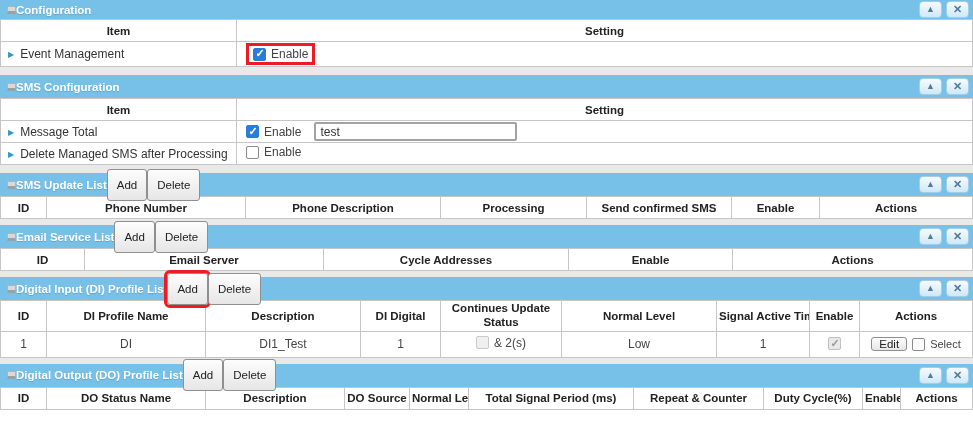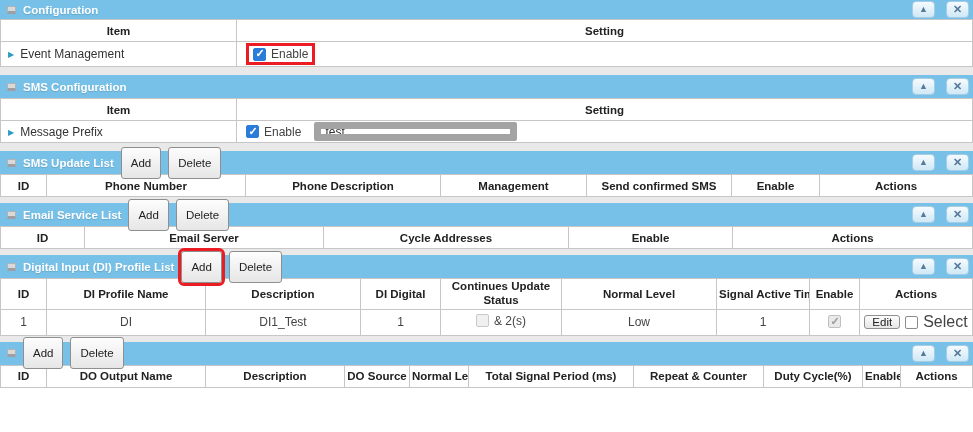--- a/index.html
+++ b/index.html
@@ -5,21 +5,21 @@
   * { margin:0; padding:0; box-sizing:border-box; }
   html,body { background:#fff; }
   body {
     width:973px; height:432px;
     font-family:"Liberation Sans", sans-serif;
     font-size:12px; color:#333; overflow:hidden;
   }
   .panel { width:973px; background:#fff; }
   .panel-head {
     background:#77c1e9; height:23px;
-    display:flex; align-items:center; padding:0 4px 0 7px; gap:7px;
+    display:flex; align-items:center; padding:0 4px 0 7px; 
   }
   .panel-head.slim { height:19px; }
   .sec-icon {
     width:9px; height:8px; background:#d9d9d9;
     border:1px solid #aeb4b7; border-bottom:3px solid #9aa0a3;
     flex:0 0 auto;
   }
   .panel-title {
     color:#fff; font-weight:bold; font-size:11.5px;
     text-shadow:0 1px 1px rgba(0,0,0,.15); white-space:nowrap;
@@ -69,35 +69,35 @@
   .cb.checked { background:#2b7bd9; border-color:#2b7bd9; }
   .cb.checked::after {
     content:"✓"; position:absolute; left:1.5px; top:-1.5px;
     color:#fff; font-size:11px; font-weight:bold; line-height:13px;
   }
   .cb.disabled { background:#f0f0f0; border-color:#c9c9c9; cursor:default; }
   .cb.disabled.checked { background:#e9e9e9; border-color:#c0c0c0; }
   .cb.disabled.checked::after { color:#9b9b9b; }
   .inline { display:inline-flex; align-items:center; gap:5px; }
   .txt-input {
-    width:203px; height:19px; border:7px solid #a3a3a3; border-radius:2px;
+    width:203px; height:19px; border:2px solid #a3a3a3; border-radius:2px;
     font-family:"Liberation Sans", sans-serif; font-size:12px;
     padding:0 4px; color:#333; margin-left:8px;
   }
   .select-box {
     display:inline-flex; width:40px; height:20px;
     border:1px solid #767676; border-radius:3px; background:#fff;
     align-items:center; justify-content:center; cursor:pointer;
     font-size:12px; font-weight:bold; color:#333; line-height:1;
   }
   .sim-label { margin-left:16px; color:#333; }
   .gap { height:8px; background:#e9e9e9; width:973px; }
   .gap.thin { height:6px; }
   .actions-flex { display:inline-flex; align-items:center; gap:5px; }
-  .select-lbl { font-size:16px; color:#444; }
+  .select-lbl { font-size:11px; color:#444; }
 </style>
 </head>
 <body>
 
 <div class="panel">
   <div class="panel-head slim">
     <span class="sec-icon"></span>
     <span class="panel-title">Configuration</span>
     <span class="head-spacer"></span>
     <span class="win-btn">▲</span>
@@ -142,27 +142,38 @@
         <col style="width:236px">
         <col>
       </colgroup>
     <tbody>
         <tr>
       <th>Item</th>
       <th>Setting</th>
     </tr>
     <tr>
       <td class="item">
-        <span class="arrow">▶</span><span>Message Prefix</span>
+        <span class="arrow">▶</span><span>Message Total</span>
       </td>
       <td class="setting">
         <span class="inline">
           <span class="cb checked"></span>
           <span>Enable</span>
           <input class="txt-input" type="text" value="test" style="">
+        </span>
+      </td>
+    </tr>
+    <tr>
+      <td class="item">
+        <span class="arrow">▶</span><span>Delete Managed SMS after Processing</span>
+      </td>
+      <td class="setting">
+        <span class="inline">
+          <span class="cb"></span>
+          <span>Enable</span>
         </span>
       </td>
     </tr>
   </tbody>
     </table>
 </div>
 <div class="gap"></div>
 
 <div class="panel">
   <div class="panel-head">
@@ -182,21 +193,21 @@
       <col style="width:146px">
         <col style="width:145px">
         <col style="width:88px">
         <col>
     </colgroup>
     <tbody>
         <tr>
       <th>ID</th>
       <th>Phone Number</th>
       <th>Phone Description</th>
-      <th>Management</th>
+      <th>Processing</th>
       <th>Send confirmed SMS</th>
       <th>Enable</th>
       <th>Actions</th>
     </tr>
   </tbody>
     </table>
 </div>
 <div class="gap thin"></div>
 
 <div class="panel">
@@ -289,20 +300,21 @@
       </td>
     </tr>
   </tbody>
     </table>
 </div>
 <div class="gap thin"></div>
 
 <div class="panel">
   <div class="panel-head">
     <span class="sec-icon"></span>
+    <span class="panel-title">Digital Output (DO) Profile List</span>
     <button class="btn">Add</button>
     <button class="btn">Delete</button>
     <span class="head-spacer"></span>
     <span class="win-btn">▲</span>
     <span class="win-btn close">✕</span>
   </div>
   <table>
     <colgroup>
       <col style="width:46px">
         <col style="width:159px">
@@ -311,21 +323,21 @@
         <col style="width:59px">
         <col style="width:165px">
       <col style="width:130px">
         <col style="width:99px">
         <col style="width:38px">
         <col>
     </colgroup>
     <tbody>
         <tr style="height:19px">
       <th>ID</th>
-      <th>DO Output Name</th>
+      <th>DO Status Name</th>
       <th>Description</th>
       <th>DO Source</th>
       <th>Normal Level</th>
       <th>Total Signal Period (ms)</th>
       <th>Repeat &amp; Counter</th>
       <th>Duty Cycle(%)</th>
       <th>Enable</th>
       <th>Actions</th>
     </tr>
 

